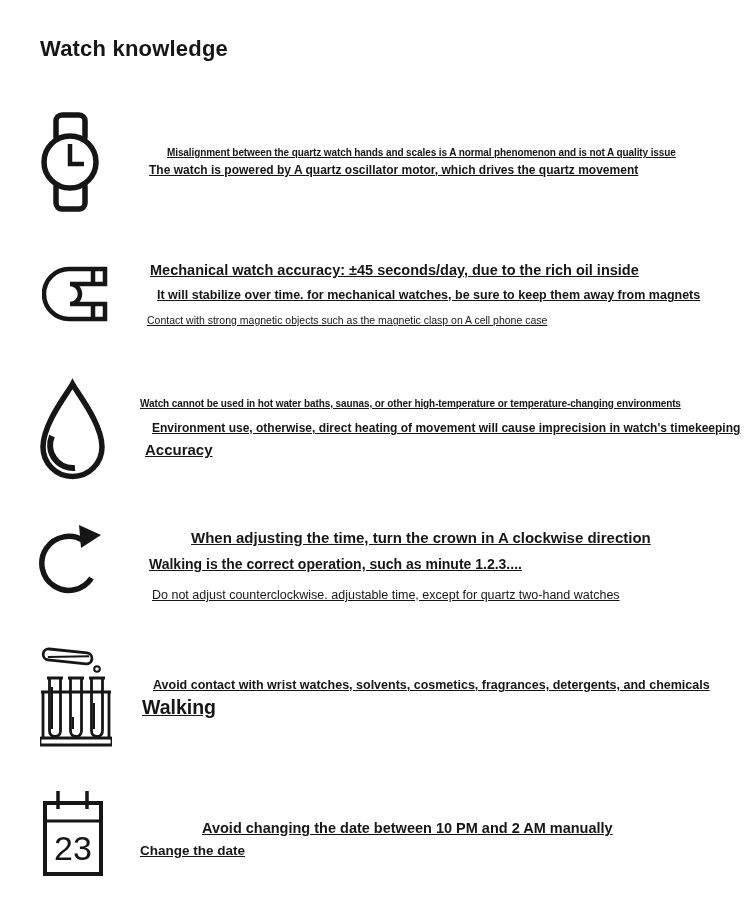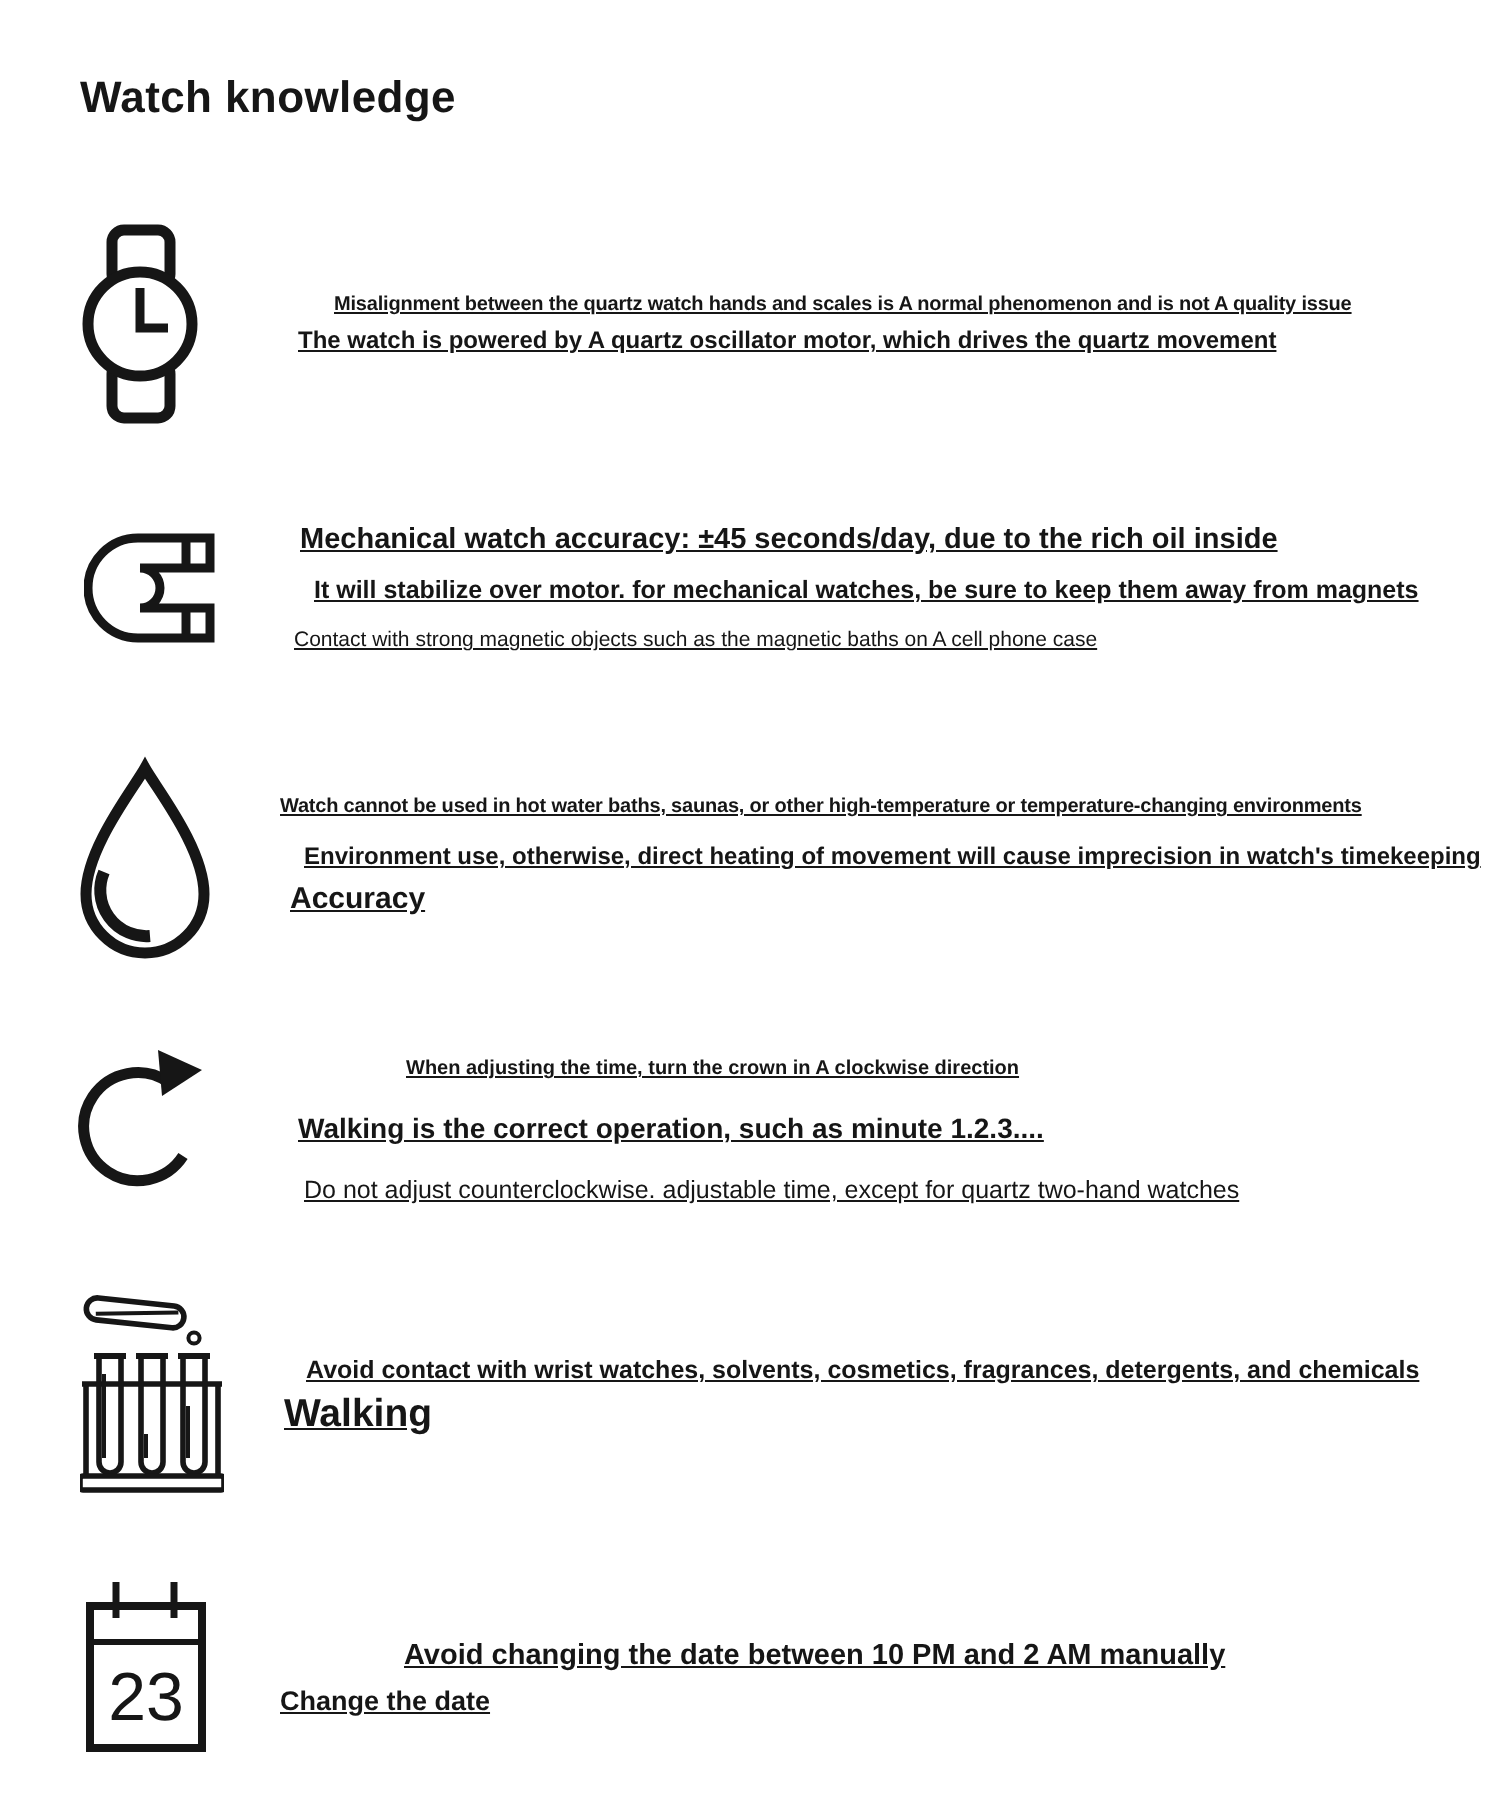--- a/index.html
+++ b/index.html
@@ -29,21 +29,21 @@
   #s1l2{left:149px;top:164px;font-size:12px;font-weight:700;}
   
   #s2l1{left:150px;top:262px;font-size:14.5px;font-weight:700;}
   #s2l2{left:157px;top:288px;font-size:12.5px;font-weight:700;}
   #s2l3{left:147px;top:314px;font-size:10.5px;font-weight:400;}
   
   #s3l1{left:140px;top:398px;font-size:10px;font-weight:700;letter-spacing:-.1px;}
   #s3l2{left:152px;top:422px;font-size:12px;font-weight:700;}
   #s3l3{left:145px;top:441px;font-size:15px;font-weight:700;}
   
-  #s4l1{left:191px;top:529px;font-size:10px;font-weight:700;margin-left:12px;}
+  #s4l1{left:191px;top:529px;font-size:15px;font-weight:700;}
   #s4l2{left:149px;top:556px;font-size:14px;font-weight:700;}
   #s4l3{left:152px;top:576px;font-size:12.5px;font-weight:400;margin-top:12px;}
   
   #s5l1{left:153px;top:678px;font-size:12.5px;font-weight:700;}
   #s5l2{left:142px;top:696px;font-size:19.5px;font-weight:700;}
   
   #s6l1{left:202px;top:820px;font-size:14.5px;font-weight:700;}
   #s6l2{left:140px;top:843px;font-size:13.5px;font-weight:700;text-align:right;}
 </style>
 </head>
@@ -65,22 +65,22 @@
   <div class="line" id="s1l2">The watch is powered by A quartz oscillator motor, which drives the quartz movement</div>
 
   <div class="ic" id="ic2">
     <svg width="66" height="62" viewBox="0 0 66 62" fill="none" stroke="#161616" stroke-width="4.5">
       <path d="M63 6 H27 A25 25 0 0 0 27 56 H63 V41 H28 A10 10 0 0 0 28 21 H63 Z"></path>
       <line x1="51" y1="6" x2="51" y2="21"></line>
       <line x1="51" y1="41" x2="51" y2="56"></line>
     </svg>
   </div>
   <div class="line" id="s2l1">Mechanical watch accuracy: ±45 seconds/day, due to the rich oil inside</div>
-  <div class="line" id="s2l2">It will stabilize over motor. for mechanical watches, be sure to keep them away from magnets</div>
-  <div class="line" id="s2l3">Contact with strong magnetic objects such as the magnetic baths on A cell phone case</div>
+  <div class="line" id="s2l2">It will stabilize over time. for mechanical watches, be sure to keep them away from magnets</div>
+  <div class="line" id="s2l3">Contact with strong magnetic objects such as the magnetic clasp on A cell phone case</div>
 
   <div class="ic" id="ic3">
     <svg width="65" height="102" viewBox="0 0 65 102" fill="none" stroke="#161616">
       <path d="M32.5 6 C 38 16 62 46 62 69 A 29.5 29.5 0 1 1 3 69 C 3 46 27 16 32.5 6 Z" stroke-width="5.5"></path>
       <path d="M12 58 A 23 23 0 0 0 35 90" stroke-width="6"></path>
     </svg>
   </div>
   <div class="line" id="s3l1">Watch cannot be used in hot water baths, saunas, or other high-temperature or temperature-changing environments</div>
   <div class="line" id="s3l2">Environment use, otherwise, direct heating of movement will cause imprecision in watch's timekeeping</div>
   <div class="line" id="s3l3">Accuracy</div>

